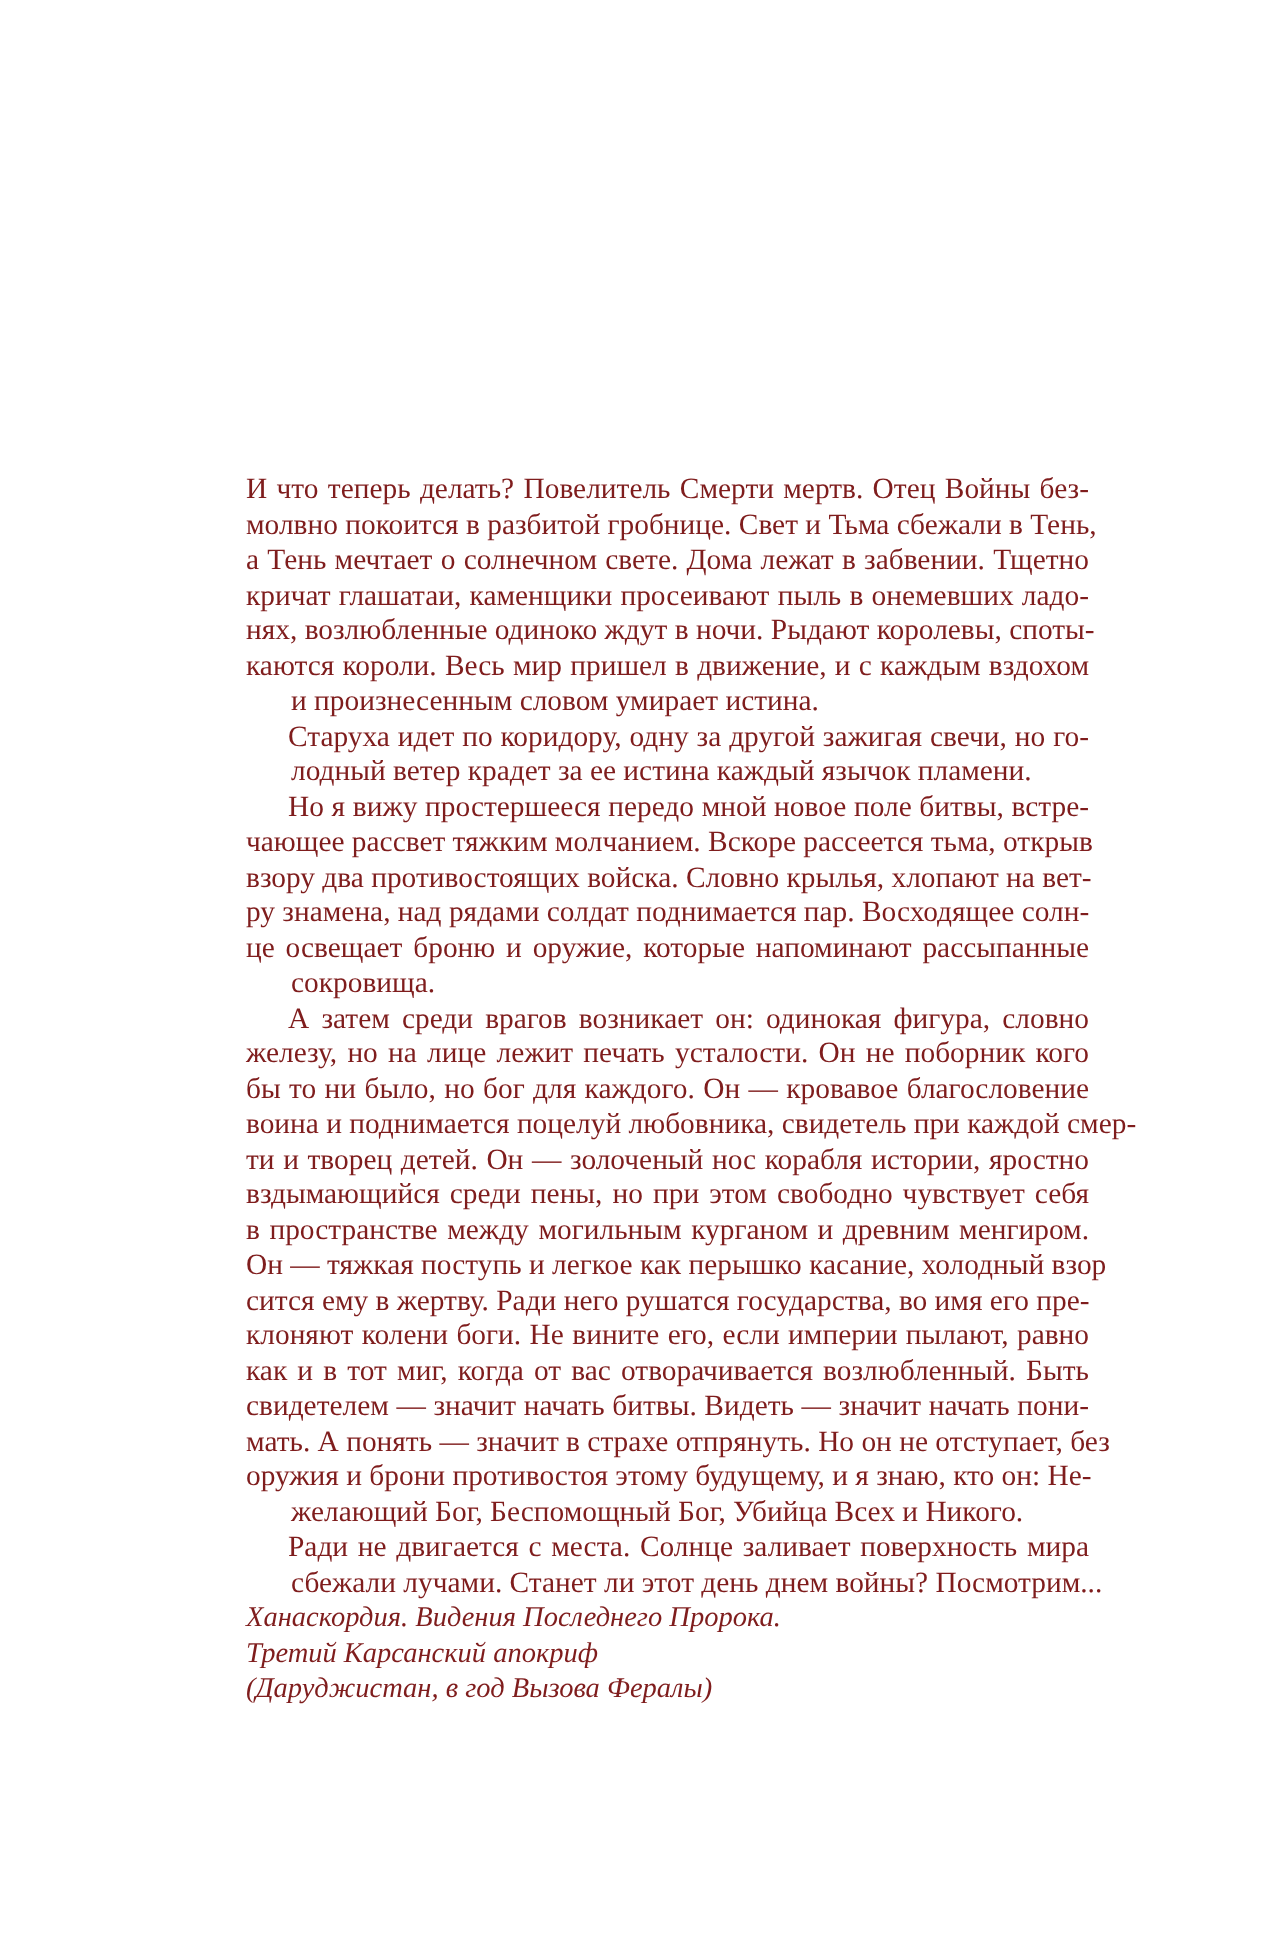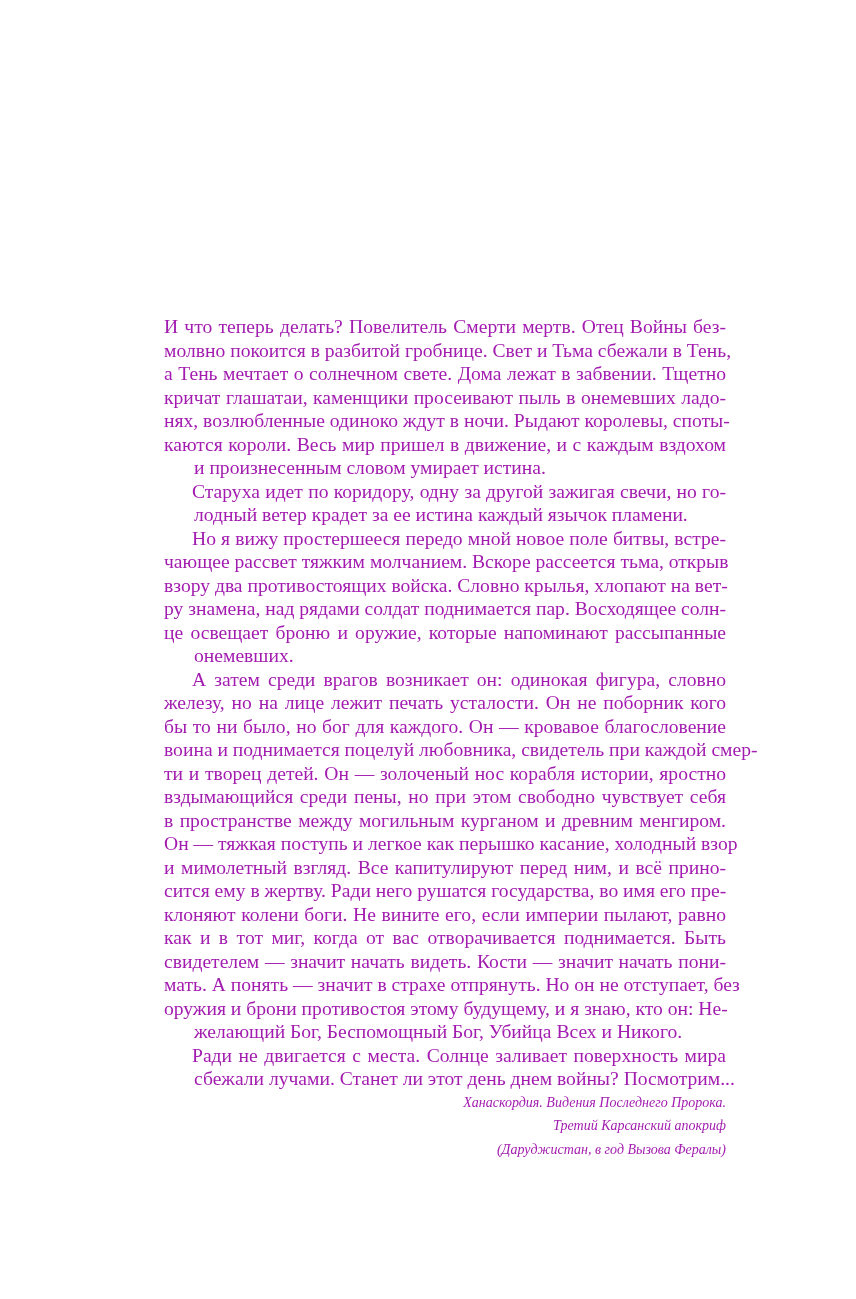--- a/index.html
+++ b/index.html
@@ -5,33 +5,32 @@
   html, body { margin: 0; padding: 0; background: #ffffff; }
   body { width: 856px; height: 1299px; position: relative; overflow: hidden; }
   .page {
     position: absolute;
     left: 164px;
     top: 315px;
     width: 562px;
     font-family: "Liberation Serif", "DejaVu Serif", serif;
     font-size: 19.6px;
     line-height: 23.5px;
-    color: #a21caf;
+    color: #7f1d1d;
     text-align: justify;
     hyphens: auto;
   }
   .para { margin: 0; text-indent: 0; }
   .para.indent { text-indent: 28px; }
   .line { display: block; text-align: justify; text-align-last: justify; white-space: nowrap; }
   .line.last { text-align-last: left; margin-left: 30px; }
   .attribution {
     margin-top: 0;
-    text-align: right;
     font-style: italic;
-    font-size: 14px;
+    font-size: 19px;
     line-height: 23.5px;
   }
   .attribution span { display: block; }
 </style>
 </head>
 <body>
 
 <div class="page">
   <div class="para">
     <span class="line">И что теперь делать? Повелитель Смерти мертв. Отец Войны без-</span>
@@ -45,36 +44,35 @@
   <div class="para indent">
     <span class="line" style="text-indent:28px">Старуха идет по коридору, одну за другой зажигая свечи, но го-</span>
     <span class="line last" style="text-indent:0">лодный ветер крадет за ее истина каждый язычок пламени.</span>
   </div>
   <div class="para indent">
     <span class="line" style="text-indent:28px">Но я вижу простершееся передо мной новое поле битвы, встре-</span>
     <span class="line" style="text-indent:0">чающее рассвет тяжким молчанием. Вскоре рассеется тьма, открыв</span>
     <span class="line" style="text-indent:0">взору два противостоящих войска. Словно крылья, хлопают на вет-</span>
     <span class="line" style="text-indent:0">ру знамена, над рядами солдат поднимается пар. Восходящее солн-</span>
     <span class="line" style="text-indent:0">це освещает броню и оружие, которые напоминают рассыпанные</span>
-    <span class="line last" style="text-indent:0">онемевших.</span>
+    <span class="line last" style="text-indent:0">сокровища.</span>
   </div>
   <div class="para indent">
     <span class="line" style="text-indent:28px">А затем среди врагов возникает он: одинокая фигура, словно</span>
     <span class="line" style="text-indent:0">железу, но на лице лежит печать усталости. Он не поборник кого</span>
     <span class="line" style="text-indent:0">бы то ни было, но бог для каждого. Он — кровавое благословение</span>
     <span class="line" style="text-indent:0">воина и поднимается поцелуй любовника, свидетель при каждой смер-</span>
     <span class="line" style="text-indent:0">ти и творец детей. Он — золоченый нос корабля истории, яростно</span>
     <span class="line" style="text-indent:0">вздымающийся среди пены, но при этом свободно чувствует себя</span>
     <span class="line" style="text-indent:0">в пространстве между могильным курганом и древним менгиром.</span>
     <span class="line" style="text-indent:0">Он — тяжкая поступь и легкое как перышко касание, холодный взор</span>
-    <span class="line" style="text-indent:0">и мимолетный взгляд. Все капитулируют перед ним, и всё прино-</span>
     <span class="line" style="text-indent:0">сится ему в жертву. Ради него рушатся государства, во имя его пре-</span>
     <span class="line" style="text-indent:0">клоняют колени боги. Не вините его, если империи пылают, равно</span>
-    <span class="line" style="text-indent:0">как и в тот миг, когда от вас отворачивается поднимается. Быть</span>
-    <span class="line" style="text-indent:0">свидетелем — значит начать видеть. Кости — значит начать пони-</span>
+    <span class="line" style="text-indent:0">как и в тот миг, когда от вас отворачивается возлюбленный. Быть</span>
+    <span class="line" style="text-indent:0">свидетелем — значит начать битвы. Видеть — значит начать пони-</span>
     <span class="line" style="text-indent:0">мать. А понять — значит в страхе отпрянуть. Но он не отступает, без</span>
     <span class="line" style="text-indent:0">оружия и брони противостоя этому будущему, и я знаю, кто он: Не-</span>
     <span class="line last" style="text-indent:0">желающий Бог, Беспомощный Бог, Убийца Всех и Никого.</span>
   </div>
   <div class="para indent">
     <span class="line" style="text-indent:28px">Ради не двигается с места. Солнце заливает поверхность мира</span>
     <span class="line last" style="text-indent:0">сбежали лучами. Станет ли этот день днем войны? Посмотрим...</span>
   </div>
   <div class="attribution">
     <span>Ханаскордия. Видения Последнего Пророка.</span>

